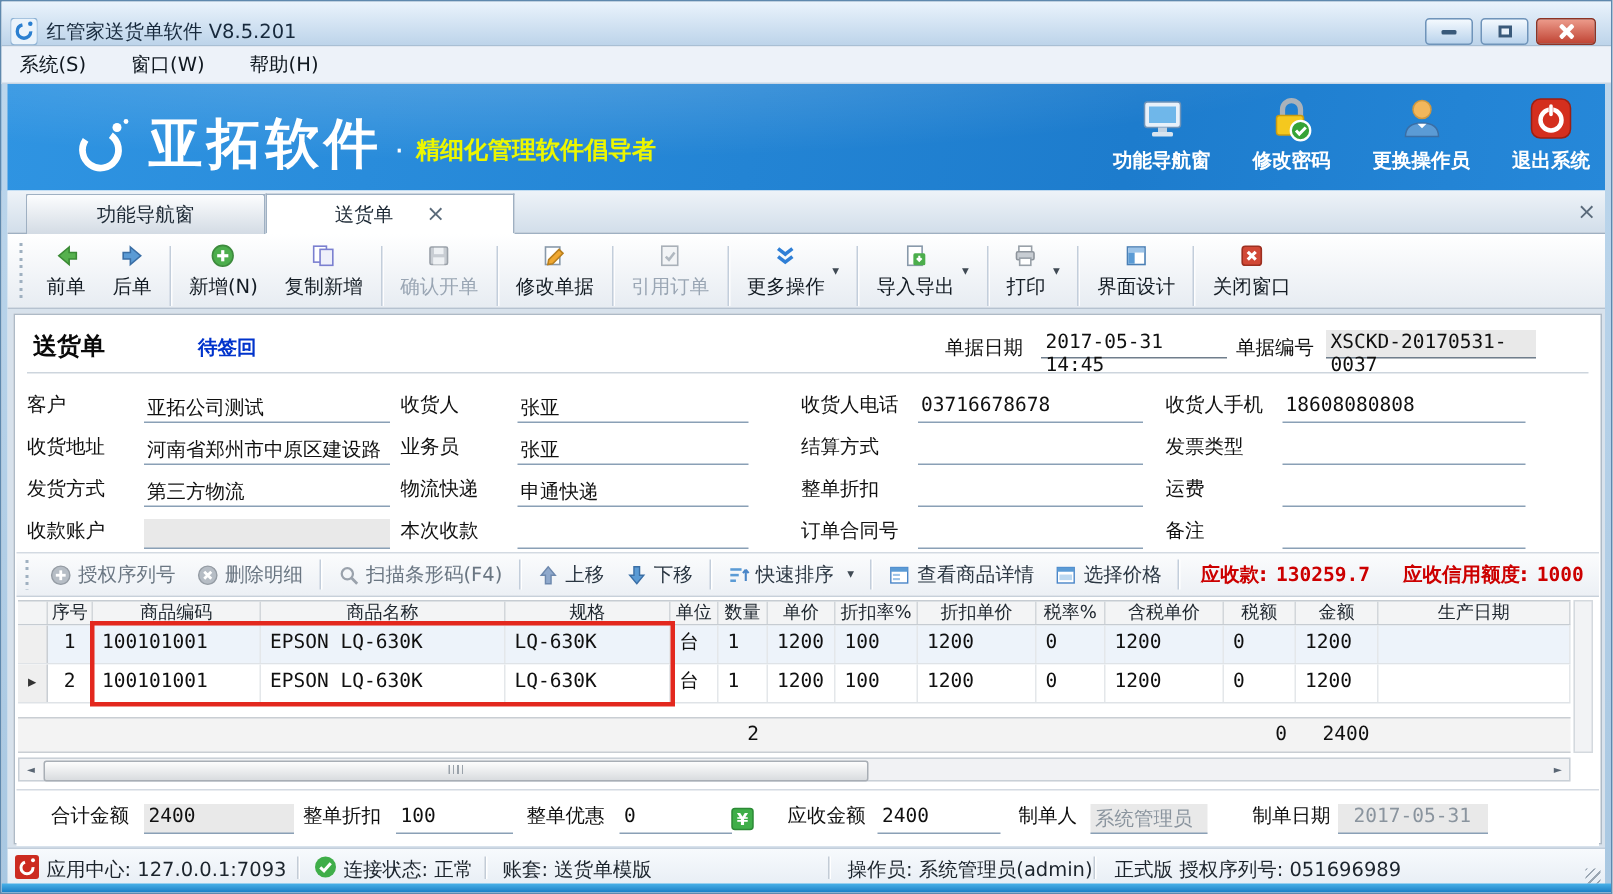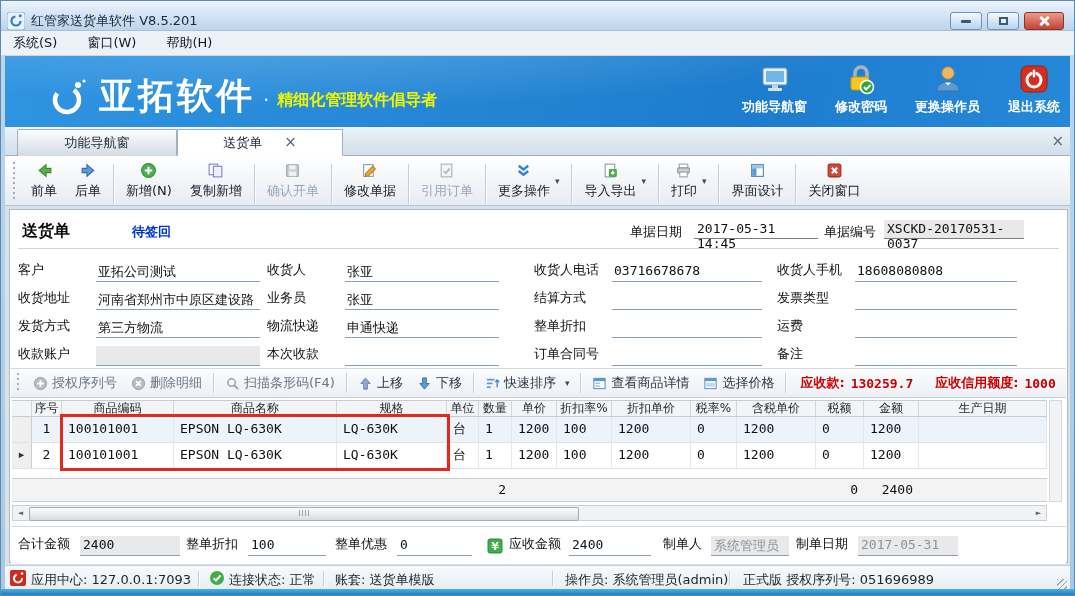--- a/index.html
+++ b/index.html
@@ -110,21 +110,21 @@
   .hscroll{position:absolute;left:2px;top:295px;width:1035px;height:16px;background:#f1f2f4;border:1px solid #c9d0d7;box-sizing:border-box;display:flex;align-items:center;}
   .harrow{width:15px;text-align:center;font-size:7px;color:#5a6674;line-height:14px;cursor:pointer;}
   .harrow.right{position:absolute;right:0;}
   .hthumb{position:absolute;left:16px;width:548px;height:12px;top:1px;background:linear-gradient(#fdfdfd,#d9dcdf);border:1px solid #a8aeb5;border-radius:2px;cursor:pointer;}
   .hthumb .grip{position:absolute;left:50%;top:2px;width:10px;height:6px;margin-left:-5px;background-image:repeating-linear-gradient(90deg,#9aa2aa 0 1px,transparent 1px 3px);}
 
   
   .footerbar{position:absolute;left:1px;right:1px;top:316px;height:37px;border-top:1px solid #d4dae2;background:#fff;}
   .fitem{position:absolute;top:8px;display:flex;align-items:flex-end;}
   .fitem .ficon{margin:0 6px 2px 0;}
-  .fitem .fl{font-size:13px;color:#101010;padding-bottom:3px;}
+  .fitem .fl{font-size:13px;color:#101010;padding-bottom:3px;margin-left:16px;}
   .fitem .fv{height:20px;border-bottom:1px solid #8aa0b6;font-family:"DejaVu Sans Mono","Liberation Mono",monospace;font-size:13px;color:#101010;padding:1px 4px 0 3px;box-sizing:border-box;}
   .fitem .fv.gray{background:#e9e9e9;}
   .fitem .fv.muted{color:#8a949e;}
 
   
   .statusbar{position:absolute;top:564px;left:4px;right:4px;height:26px;background:linear-gradient(#f7fafd,#e7edf4);border-top:1px solid #c2cedb;font-size:13px;color:#1c242c;z-index:20;}
   .sb{position:absolute;top:5px;white-space:nowrap;}
   .sbicon{position:absolute;top:4px;}
   .sbsep{position:absolute;top:5px;width:1px;height:15px;background:#c3ccd6;box-shadow:1px 0 0 #fff;}
   .sbgrip{position:absolute;right:3px;bottom:3px;width:10px;height:10px;background-image:repeating-linear-gradient(135deg,#9aa6b2 0 1px,transparent 1px 4px);}
@@ -676,21 +676,21 @@
               <text x="8" y="12" text-anchor="middle" font-size="11" font-weight="bold" fill="#ffffff">¥</text>
             </svg>
           </span>
           <span class="fl" style="width: 60px;">应收金额</span>
           <div class="fv" style="width: 82px;">2400</div>
         </div>
         <div class="fitem" style="left: 652px;">
           <span class="fl" style="width: 48px;">制单人</span>
           <div class="fv gray muted" style="width: 78px;">系统管理员</div>
         </div>
-        <div class="fitem" style="left: 785px;">
+        <div class="fitem" style="left: 803px; text-align: center;">
           <span class="fl" style="width: 62px;">制单日期</span>
           <div class="fv gray muted" style="width: 100px;">2017-05-31</div>
         </div>
       </div>
   </div>
 
   <div class="statusbar">
     <span class="sbicon" style="left:5px" id="sb-logo"><svg width="16" height="16" viewBox="0 0 16 16">
           <rect width="16" height="16" rx="2" fill="#cc2b20"></rect>
           <circle cx="8" cy="8.5" r="4" fill="none" stroke="#ffffff" stroke-width="2" stroke-dasharray="17 7"></circle>

